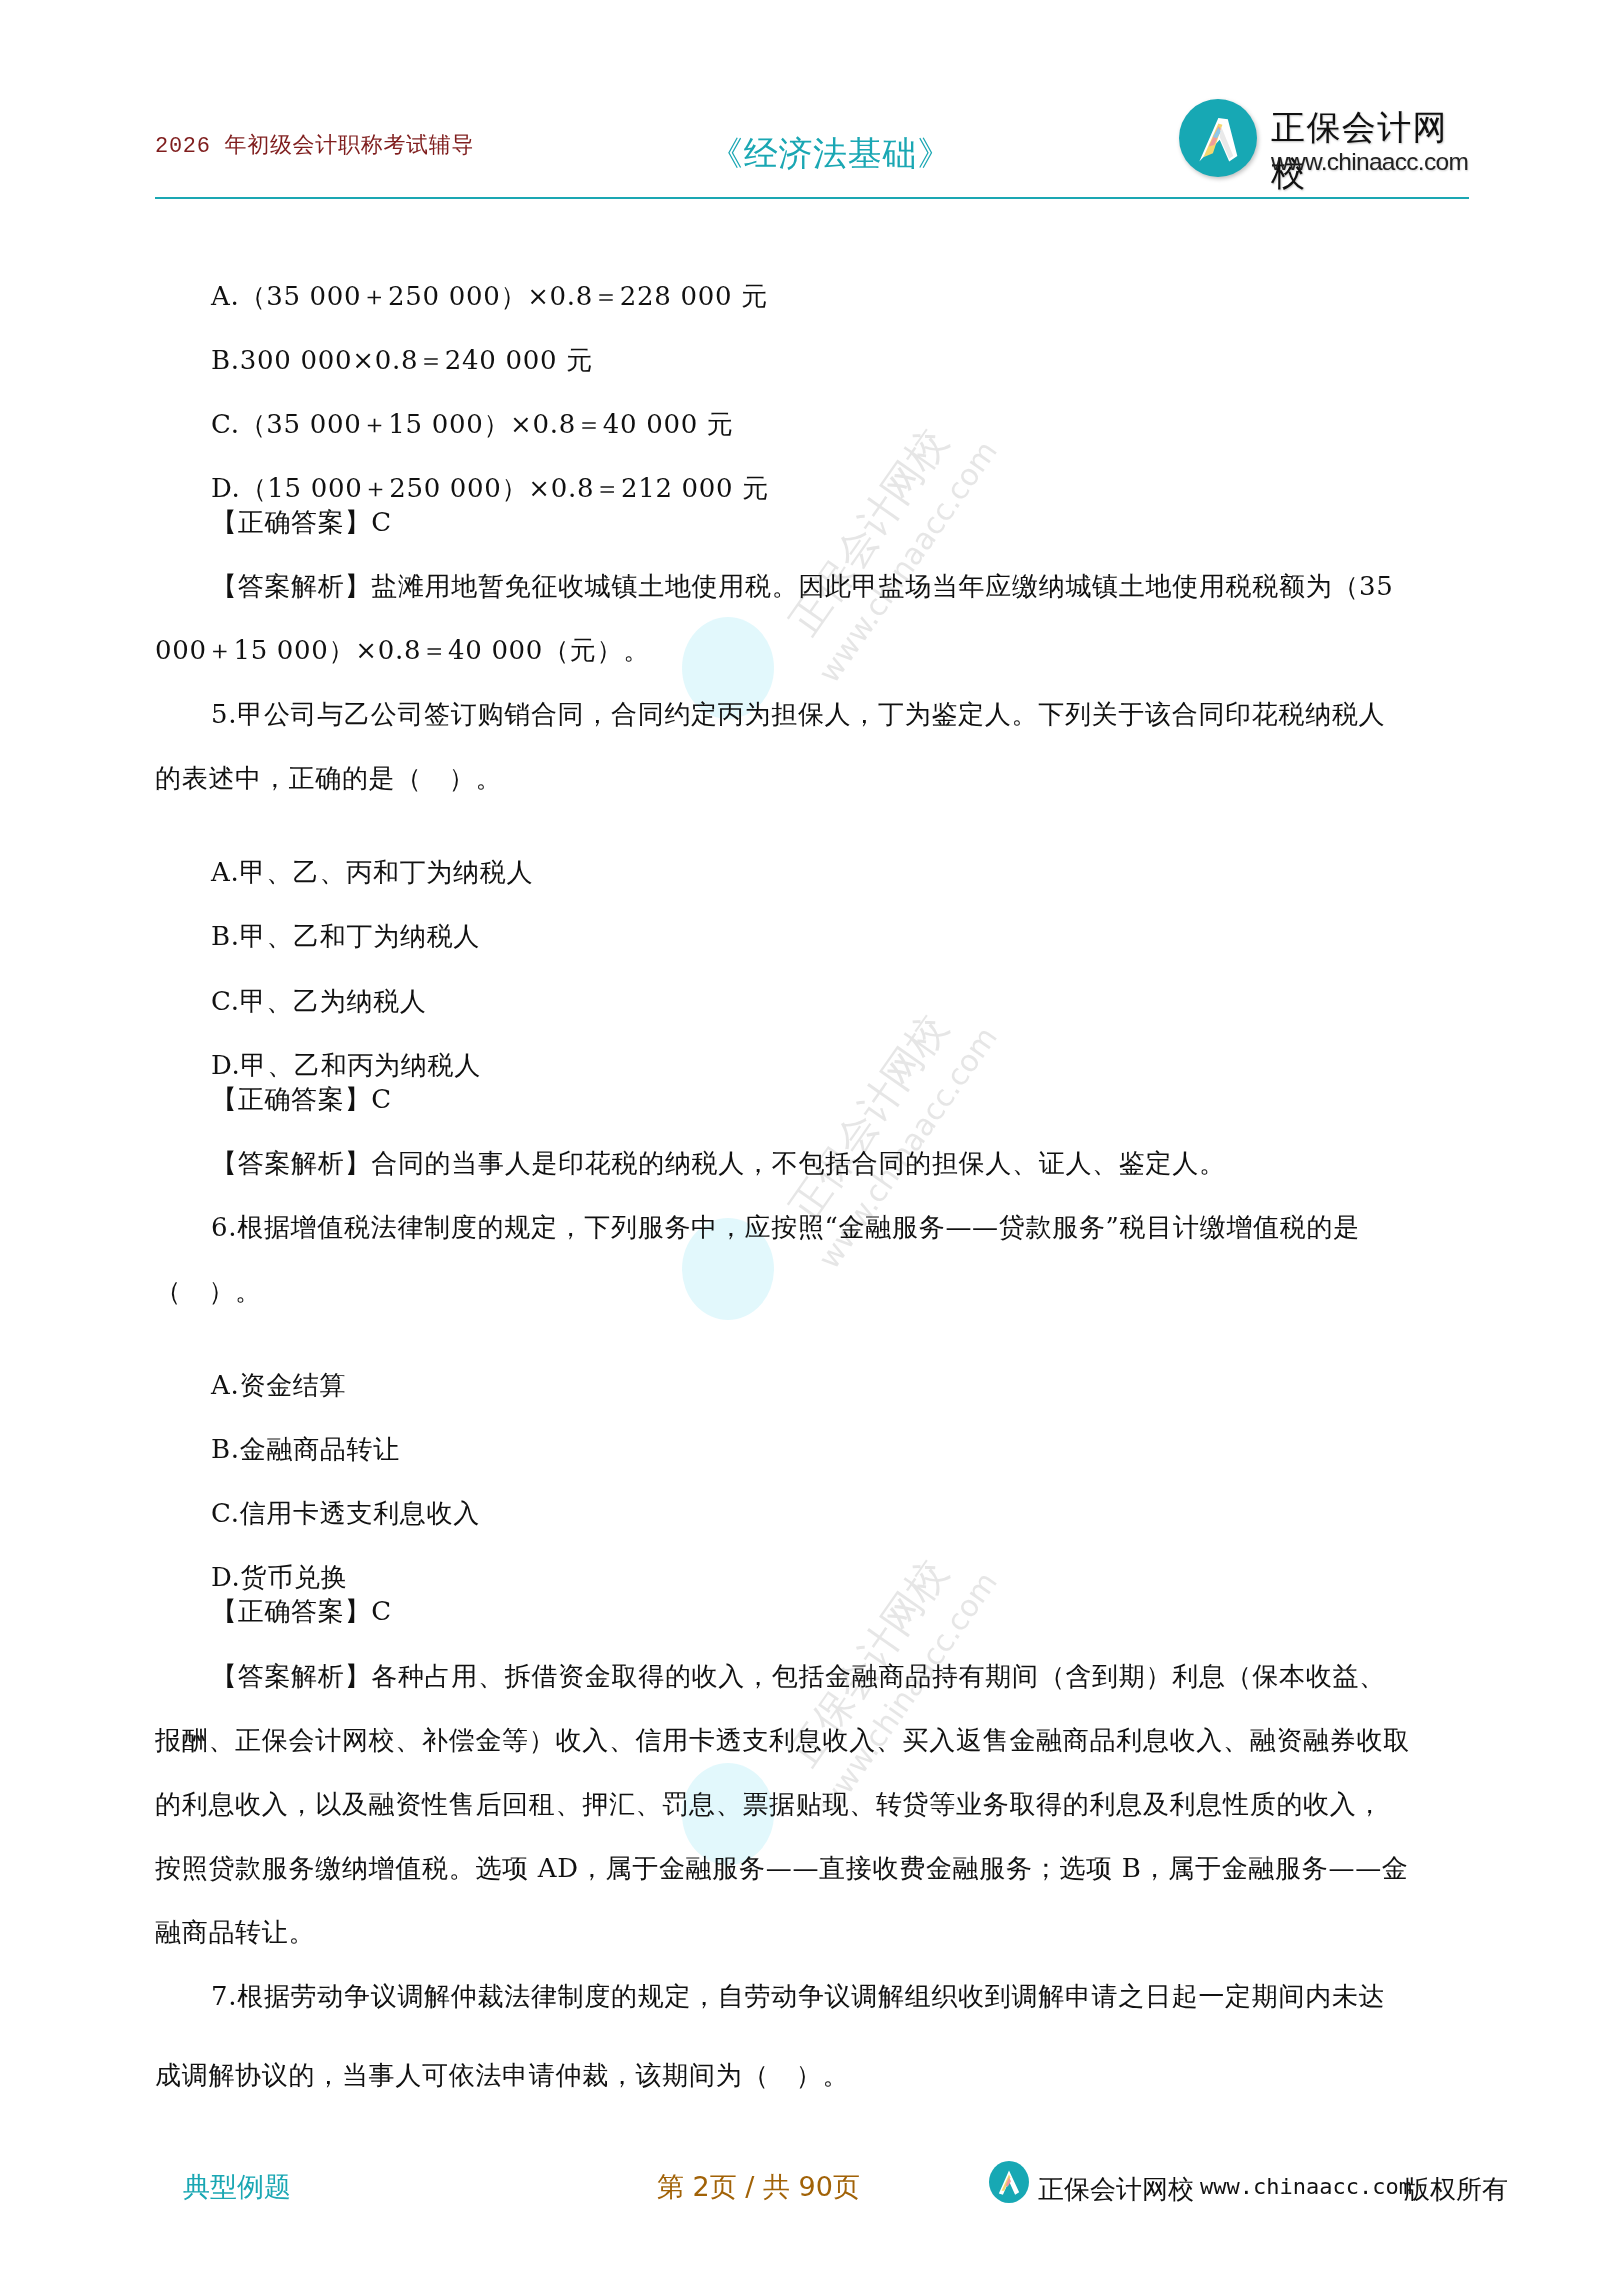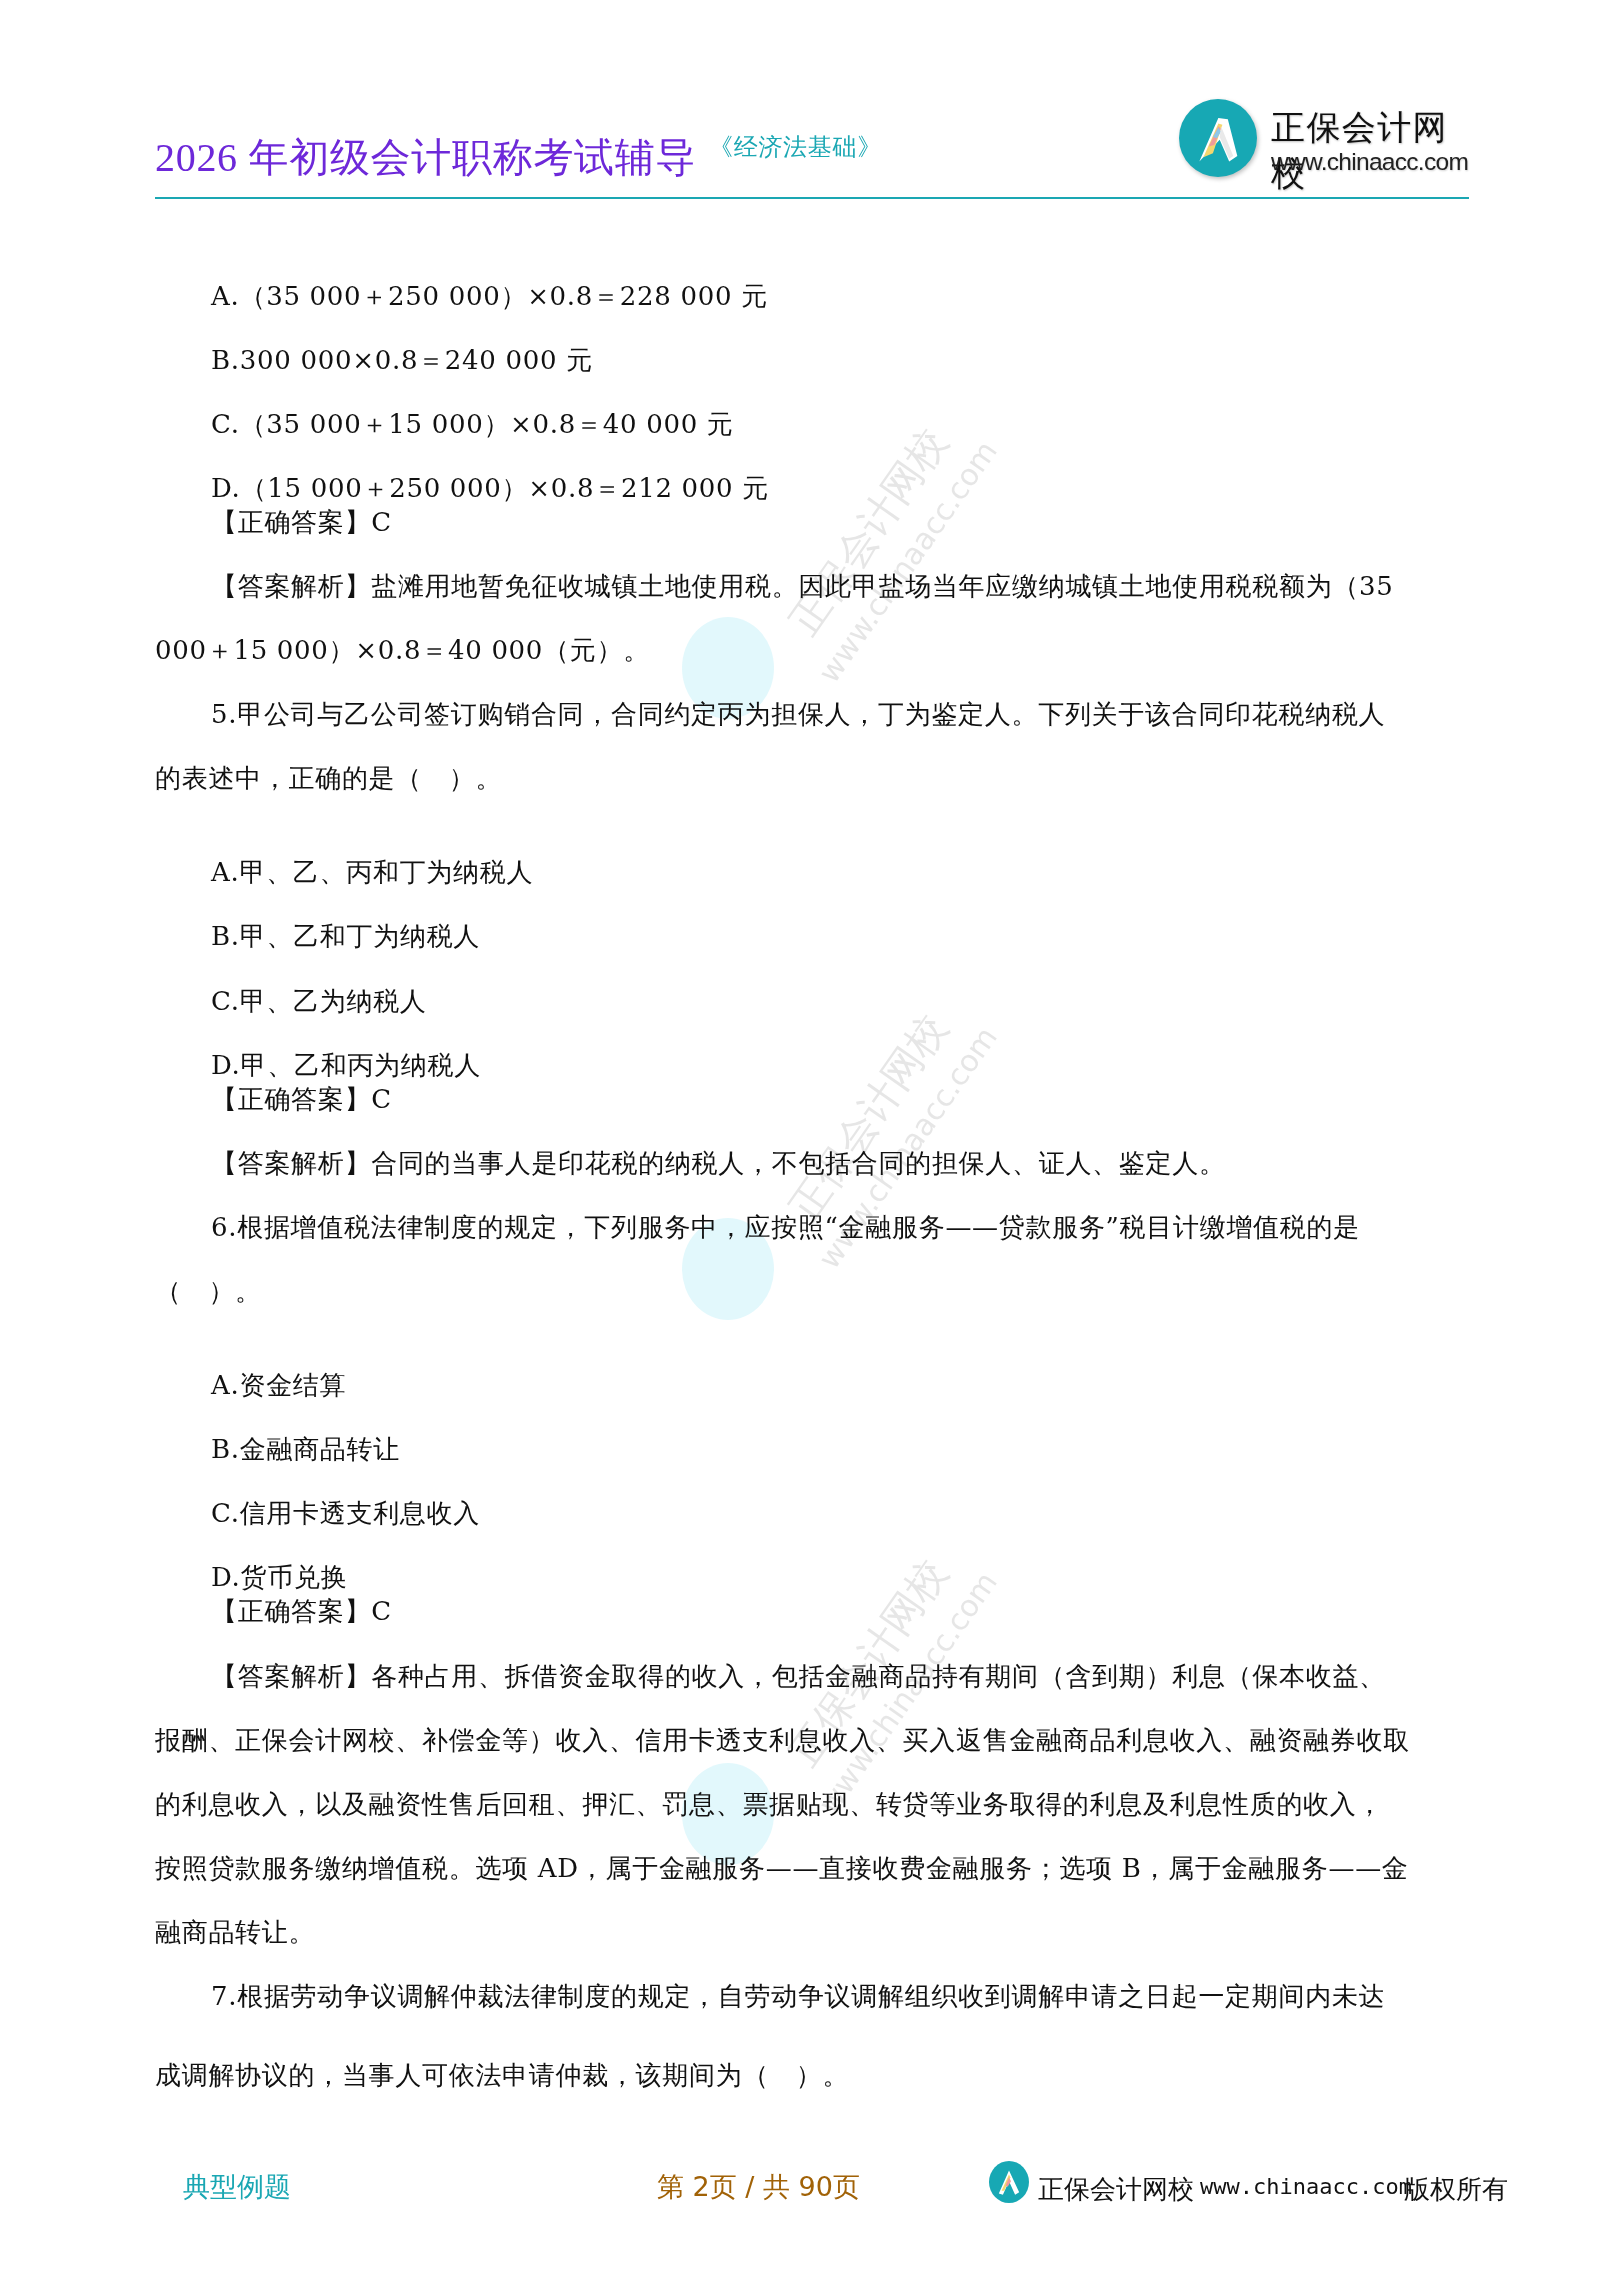--- a/index.html
+++ b/index.html
@@ -4,27 +4,27 @@
 <style>
   html, body { margin: 0; padding: 0; background: #ffffff; }
   body {
     width: 1623px; height: 2295px; position: relative; overflow: hidden;
     font-family: "DejaVu Serif", "Liberation Serif", serif;
     color: #111111;
   }
   .header { position: absolute; left: 0; top: 0; width: 1623px; height: 205px; }
   .header-title {
     position: absolute; left: 155px; top: 130px;
-    font-family: Liberation Serif, serif;
-    font-size: 40px; color: #6d28d9; letter-spacing: 0.7px;
+    font-family: Liberation Mono, monospace;
+    font-size: 22px; color: #7f1d1d; letter-spacing: 0.7px;
   }
   .header-subject {
     position: absolute; left: 709px; top: 131px;
     font-family: "DejaVu Sans", "Liberation Sans", sans-serif;
-    font-size: 24px; color: #1aa7b3; letter-spacing: 0.7px;
+    font-size: 34px; color: #1aa7b3; letter-spacing: 0.7px;
   }
   .logo { position: absolute; left: 1179px; top: 99px; width: 293px; height: 85px; }
   .logo-circle {
     position: absolute; left: 0; top: 0; width: 78px; height: 78px; border-radius: 50%;
     background: #17a8b4; box-shadow: 1.4px 2px 4.1px rgba(0,0,0,0.25);
   }
   .logo-circle svg { position: absolute; left: 0; top: 0; }
   .logo-name {
     position: absolute; left: 92px; top: 5.5px;
     font-family: "DejaVu Sans", "Liberation Sans", sans-serif;

